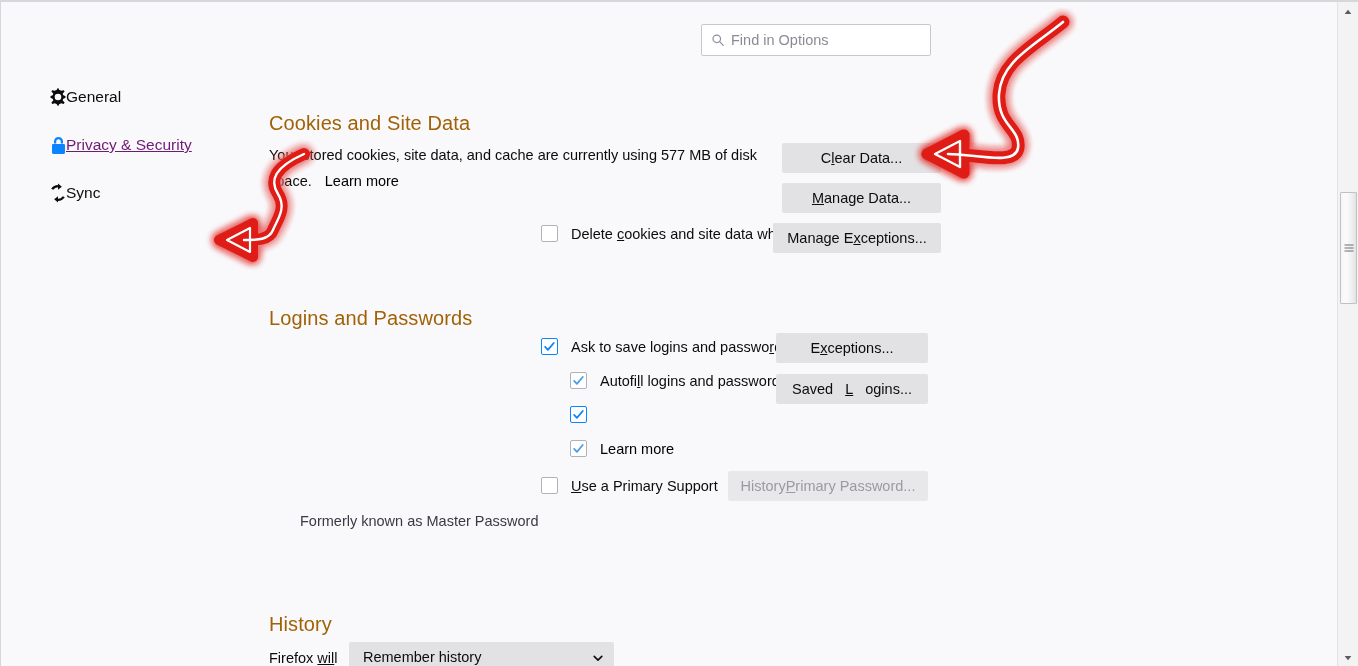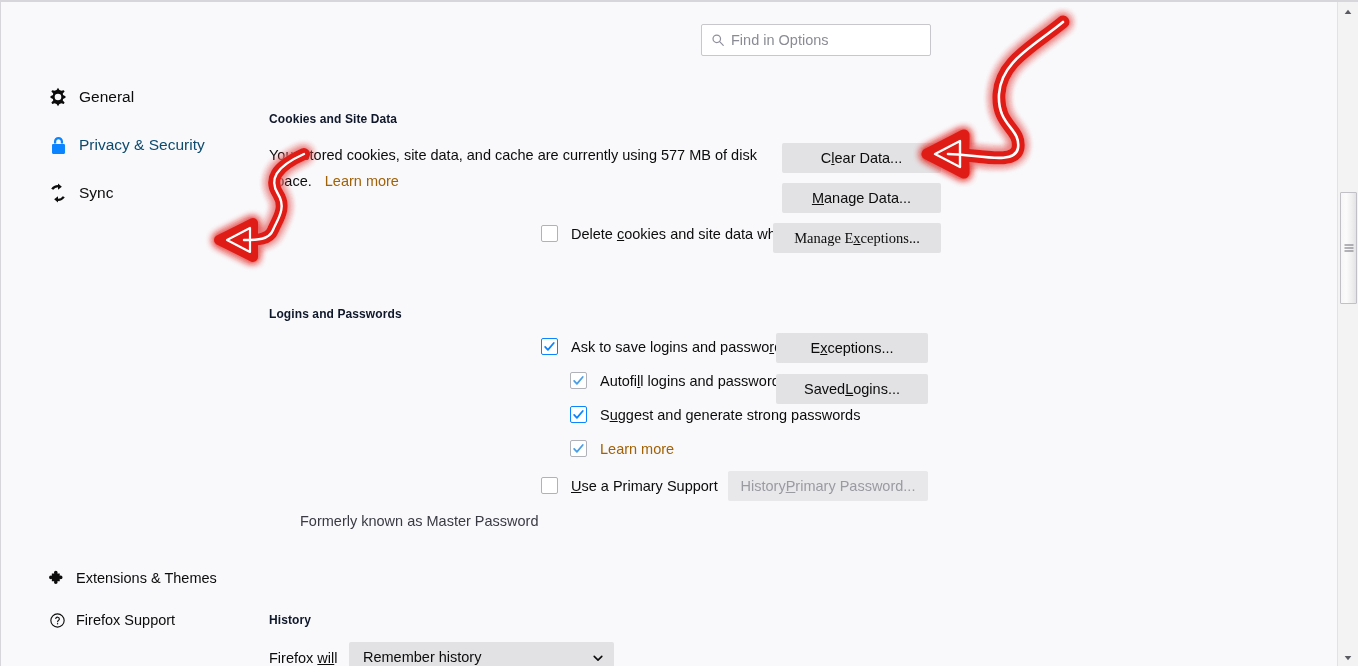--- a/index.html
+++ b/index.html
@@ -49,61 +49,61 @@
   
   #sidebar {
     position: absolute;
     left: 0; top: 80px;
     width: 250px;
   }
   .nav-item {
     display: flex; align-items: center;
     height: 30px;
     margin-bottom: 18px;
-    padding-left: 46px;
+    padding-left: 33px;
     position: relative;
     cursor: default;
   }
   .nav-item .nav-ico {
     position: absolute; left: 46px; top: 50%;
     transform: translateY(-50%);
     width: 22px; height: 22px;
     display: flex; align-items: center; justify-content: center;
     color: #0c0c0d;
   }
   .nav-item .nav-label {
     margin-left: 32px;
     font-size: 15.5px;
     color: #0c0c0d;
     white-space: nowrap;
   }
-  .nav-item.active .nav-label { color: #0c4a6e; }
+  .nav-item.active .nav-label { color: #701a75; text-decoration: underline; }
   .nav-item.active .nav-ico { color: #0a84ff; }
 
   #sidebar-bottom { position: absolute; left: 0; top: 563px; width: 250px; }
   #sidebar-bottom .nav-item { margin-bottom: 16px; height: 26px; }
   #sidebar-bottom .nav-item .nav-ico { width: 18px; height: 18px; left: 47px;}
   #sidebar-bottom .nav-item .nav-label { margin-left: 29px; font-size: 14.5px; }
 
   
   #main { position: absolute; left: 268px; top: 0; width: 700px; }
 
   .sec-title {
-    font-size: 12px;
-    font-weight: bold;
-    color: #0f172a;
+    font-size: 20px;
+    font-weight: normal;
+    color: #a16207;
     letter-spacing: 0.1px;
   }
   .body-text {
     font-size: 14.5px;
     color: #0c0c0d;
     line-height: 26px;
   }
   a.link {
-    color: #a16207;
+    color: #000000;
     text-decoration: none;
     font-size: 14.5px;
     cursor: pointer;
   }
   u.ak { text-decoration: underline; text-underline-offset: 1px; }
 
   
   .cbrow { display: flex; align-items: center; }
   .cb {
     width: 17px; height: 17px;
@@ -243,40 +243,20 @@
       <span class="nav-ico">
         <svg viewBox="0 0 24 24" width="22" height="22" fill="currentColor">
           <path d="M12 3.2a8.8 8.8 0 00-7.4 4.05l2.2 1.3A6.2 6.2 0 0112 5.8v2.6l4.2-3.1L12 1.6v1.6z"></path>
           <path d="M12 20.8a8.8 8.8 0 007.4-4.05l-2.2-1.3A6.2 6.2 0 0112 18.2v-2.6l-4.2 3.1L12 22.4v-1.6z"></path>
         </svg>
       </span>
       <span class="nav-label">Sync</span>
     </div>
   </nav>
 
-  <div id="sidebar-bottom">
-    <div class="nav-item">
-      <span class="nav-ico">
-        <svg viewBox="0 0 24 24" width="18" height="18" fill="currentColor">
-          <path d="M10.4 2.2a2.4 2.4 0 012.4 2.4c0 .5-.16.95-.42 1.3h3.3v3.3c.35-.26.8-.42 1.3-.42a2.4 2.4 0 110 4.8c-.5 0-.95-.16-1.3-.42v3.3h-3.3c.26.35.42.8.42 1.3a2.4 2.4 0 11-4.8 0c0-.5.16-.95.42-1.3H5.1v-3.3c-.35.26-.8.42-1.3.42a2.4 2.4 0 110-4.8c.5 0 .95.16 1.3.42V5.9h3.32A2.1 2.1 0 018 4.6a2.4 2.4 0 012.4-2.4z"></path>
-        </svg>
-      </span>
-      <span class="nav-label">Extensions &amp; Themes</span>
-    </div>
-    <div class="nav-item">
-      <span class="nav-ico">
-        <svg viewBox="0 0 24 24" width="17" height="17" fill="none" stroke="currentColor" stroke-width="1.6">
-          <circle cx="12" cy="12" r="9.4"></circle>
-          <path d="M9.5 9.2a2.6 2.6 0 015.1.8c0 1.7-2.4 2-2.4 3.6" stroke-linecap="round"></path>
-          <circle cx="12.1" cy="16.6" r="0.95" fill="currentColor" stroke="none"></circle>
-        </svg>
-      </span>
-      <span class="nav-label">Firefox Support</span>
-    </div>
-  </div>
 
   <main id="main">
 
     <section>
       <div class="sec-title" style="position:absolute;left:0;top:110px;">Cookies and Site Data</div>
 
       <div class="body-text" style="position:absolute;left:0;top:140px;width:500px;">
         <span>Your stored cookies, site data, and cache are currently using 577 MB of disk</span><br>
         <span>space.</span>
         <a class="link" style="margin-left:9px;">Learn more</a>
@@ -294,21 +274,21 @@
       <button class="btn" style="position:absolute;left:513px;top:141px;width:159px;">
         <span>C</span>
           <u class="ak">l</u>
           <span>ear Data...</span>
       </button>
       <button class="btn" style="position:absolute;left:513px;top:181px;width:159px;">
         <span></span>
           <u class="ak">M</u>
           <span>anage Data...</span>
       </button>
-      <button class="btn" style="position:absolute;left:504px;top:221px;width:168px;font-family:Liberation Serif, serif;">
+      <button class="btn" style="position:absolute;left:504px;top:221px;width:168px;">
         <span>Manage E</span>
           <u class="ak">x</u>
           <span>ceptions...</span>
       </button>
     </section>
 
     <section>
       <div class="sec-title" style="position:absolute;left:0;top:305px;">Logins and Passwords</div>
 
       <div class="cbrow" style="position:absolute;left:272px;top:336px;">
@@ -332,23 +312,20 @@
           <span>Autofi</span><u class="ak">l</u><span>l logins and passwords</span>
         </span>
       </div>
 
       <div class="cbrow" style="position:absolute;left:301px;top:404px;">
         <span class="cb checked blue">
           <svg class="tick" viewBox="0 0 14 14" fill="none" stroke="#0a84ff" stroke-width="1.9" stroke-linecap="round" stroke-linejoin="round">
               <path d="M2.3 7.4l3 3.2 6.3-7.4"></path>
             </svg>
         </span>
-        <span class="cb-label">
-          <span>S</span><u class="ak">u</u><span>ggest and generate strong passwords</span>
-        </span>
       </div>
 
       <div class="cbrow" style="position:absolute;left:301px;top:438px;">
         <span class="cb checked">
           <svg class="tick" viewBox="0 0 14 14" fill="none" stroke="#4a9ee8" stroke-width="1.9" stroke-linecap="round" stroke-linejoin="round">
               <path d="M2.3 7.4l3 3.2 6.3-7.4"></path>
             </svg>
         </span>
         <a class="link" style="margin-left:13px;">Learn more</a>
       </div>
@@ -363,21 +340,21 @@
         <a class="link" style="margin-left:14px;">Learn more</a>
       </div>
 
       <div class="body-text" style="position:absolute;left:31px;top:506px;color:#3a3a44;">Formerly known as Master Password</div>
 
       <button class="btn" style="position:absolute;left:507px;top:331px;width:152px;">
         <span>E</span>
           <u class="ak">x</u>
           <span>ceptions...</span>
       </button>
-      <button class="btn" style="position:absolute;left:507px;top:372px;width:152px;">
+      <button class="btn" style="position:absolute;left:507px;top:372px;width:152px;gap:12px;">
         <span>Saved </span>
           <u class="ak">L</u>
           <span>ogins...</span>
       </button>
       <button class="btn disabled" style="position:absolute;left:459px;top:469px;width:200px;">
         <span>History </span>
           <u class="ak">P</u>
           <span>rimary Password...</span>
       </button>
     </section>

